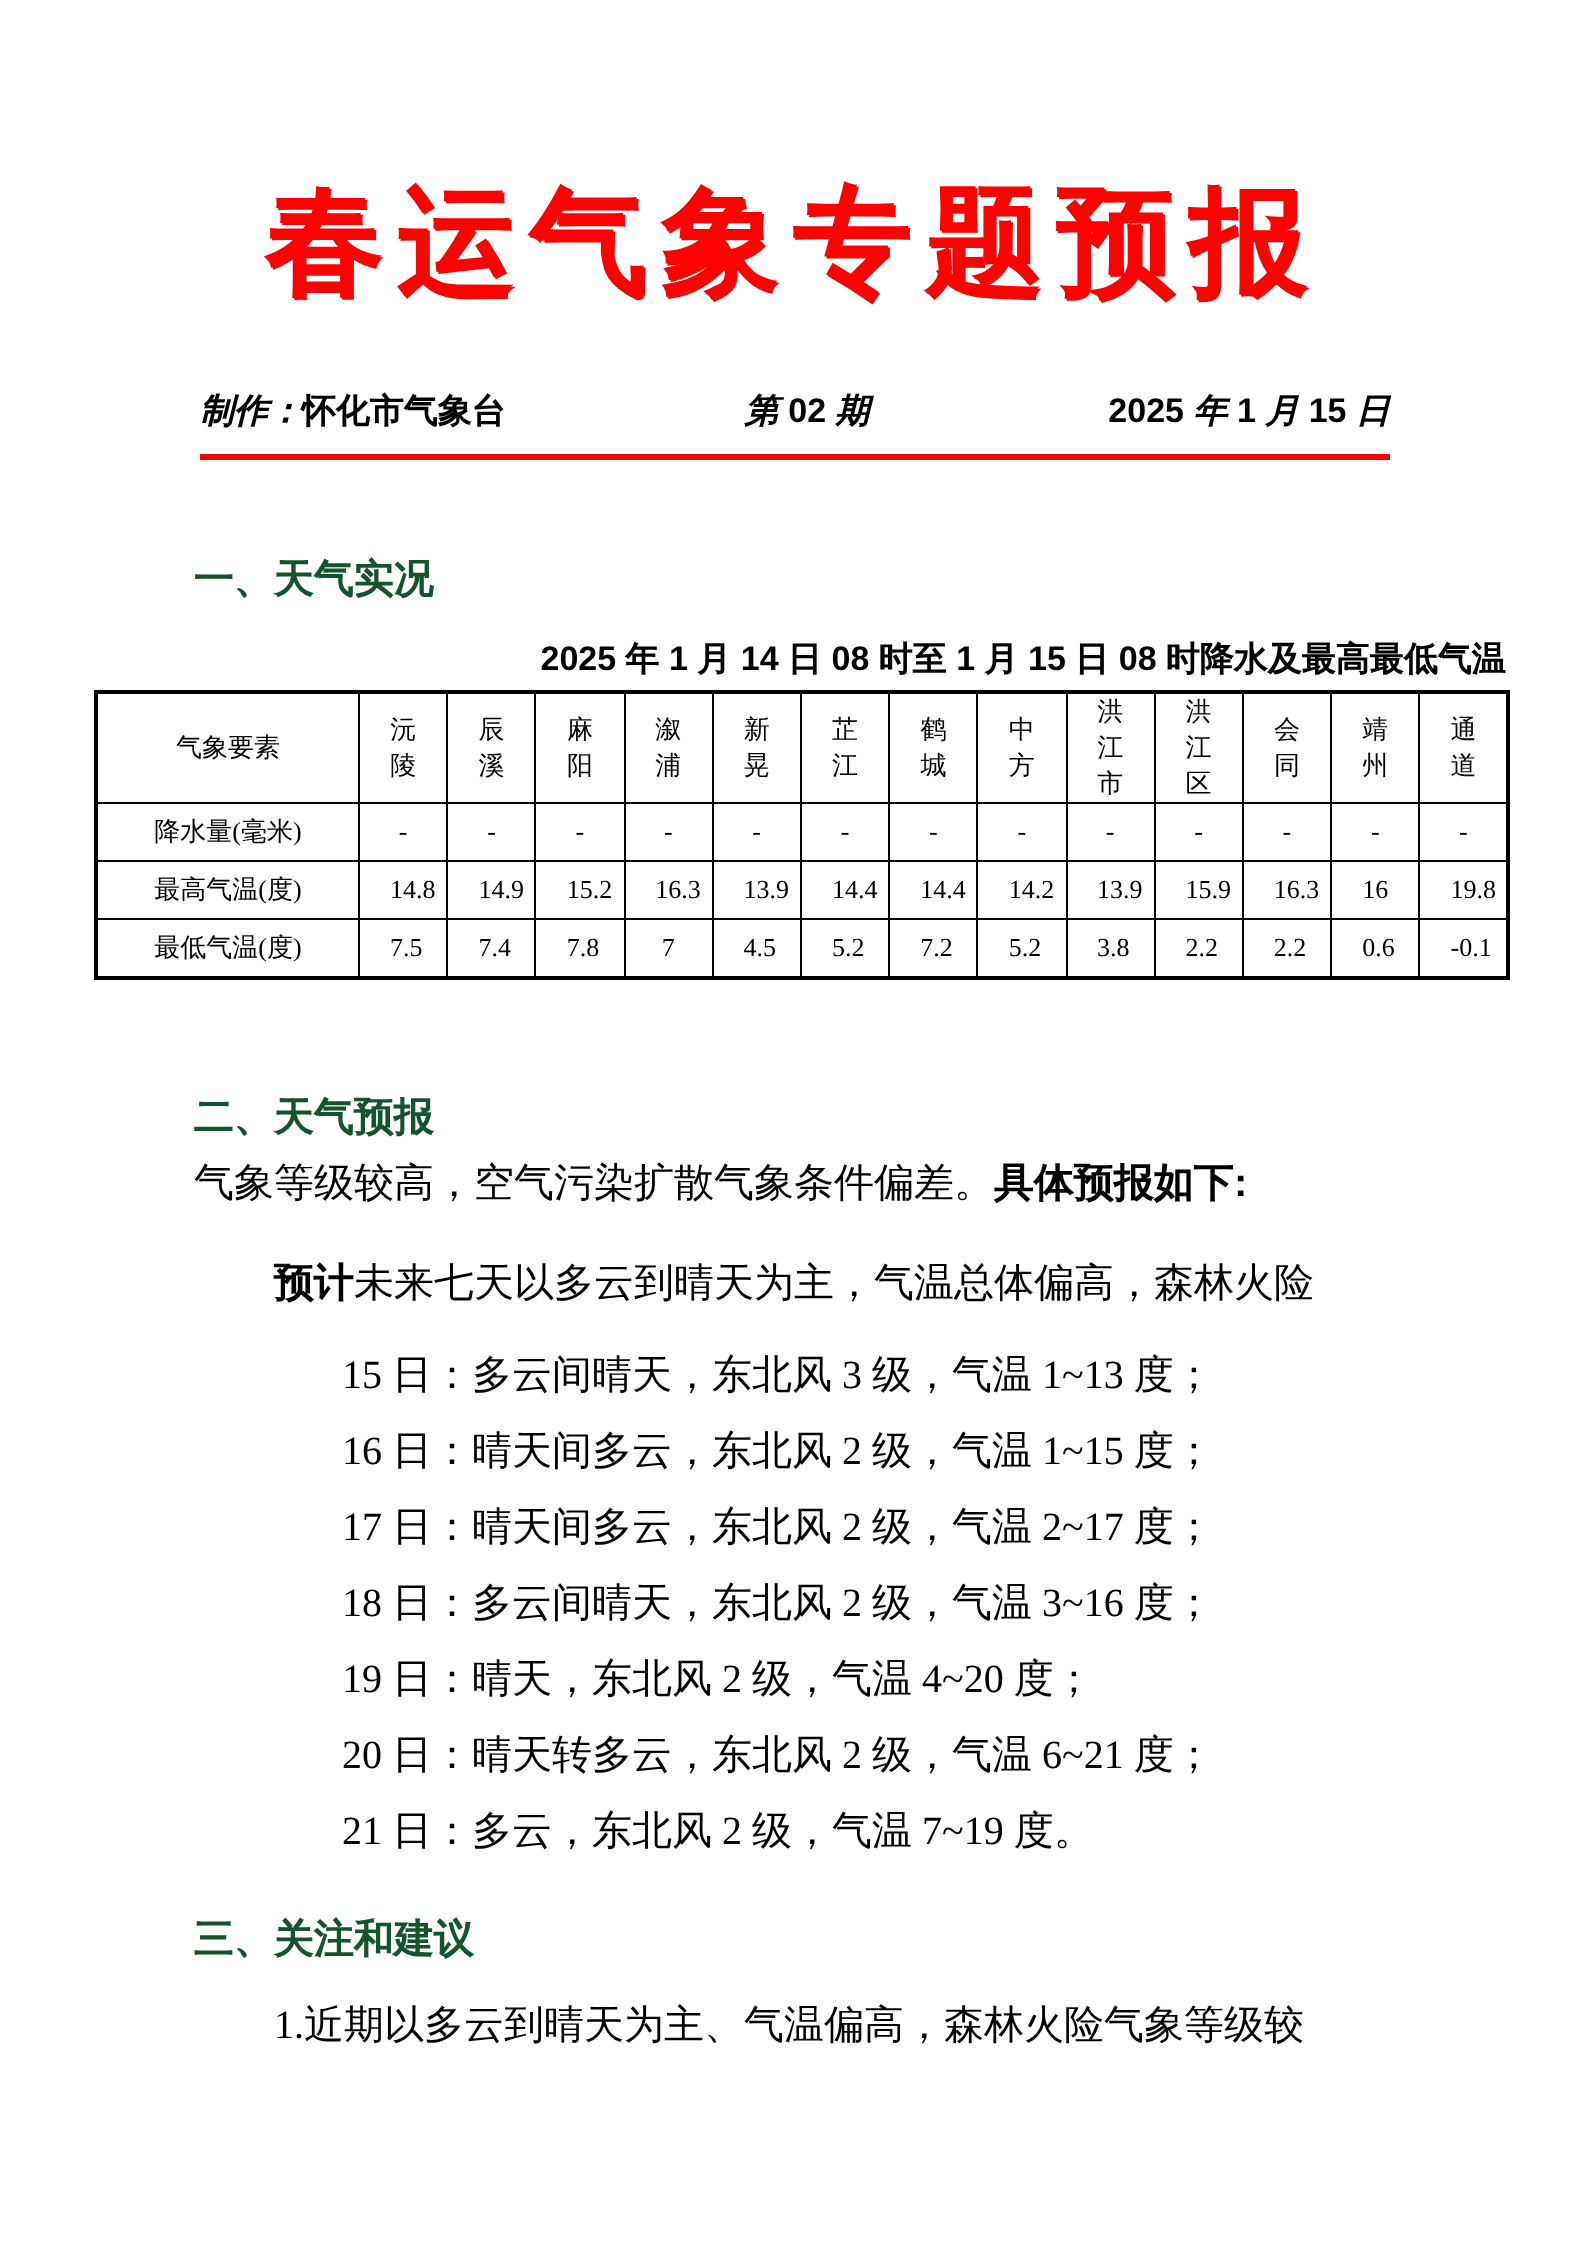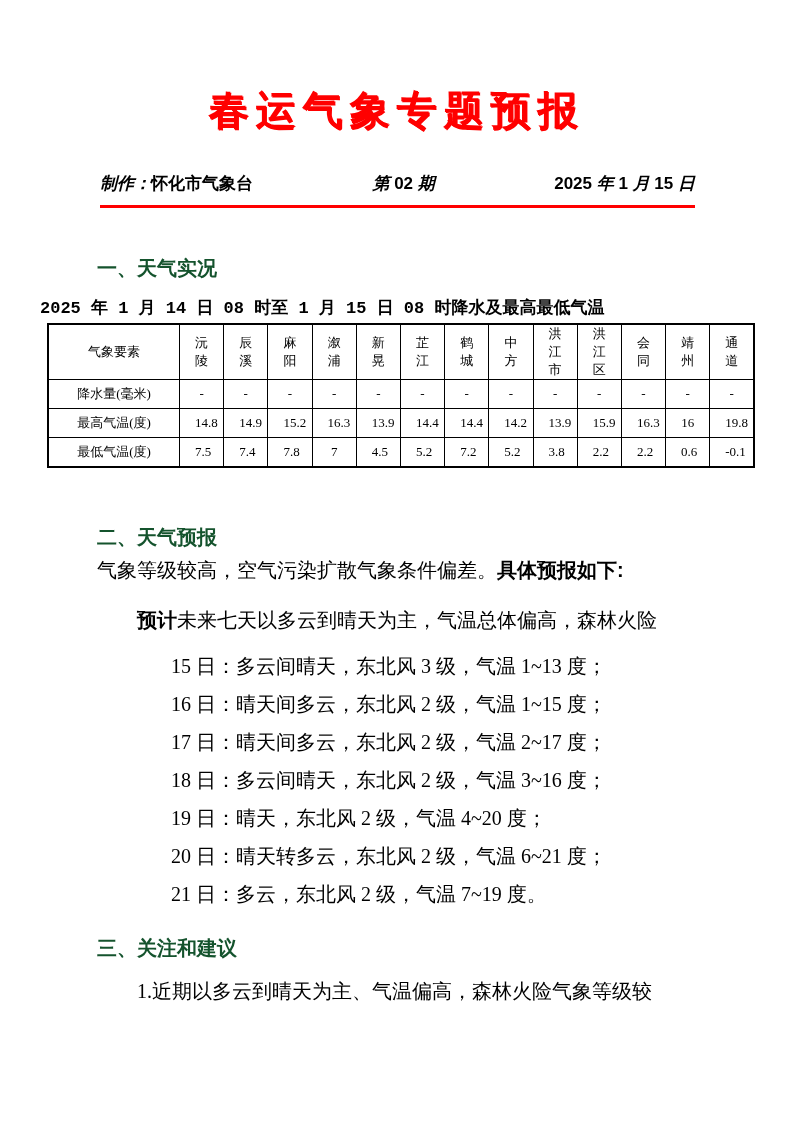--- a/index.html
+++ b/index.html
@@ -17,21 +17,21 @@
   .page {
     position: relative;
     width: 793px;
     height: 1122px;
   }
   .main-title {
     margin: 88px 0 0 0;
     text-align: center;
     font-family: "Liberation Serif", serif;
     font-weight: bold;
-    font-size: 40px;
+    font-size: 59px;
     line-height: 1.15;
     letter-spacing: 7px;
     color: #ff0000;
     text-shadow: 1px 1px 0 #ff0000;
   }
   .header-row {
     display: flex;
     justify-content: space-between;
     align-items: baseline;
     margin: 38px 98px 0 100px;
@@ -53,22 +53,22 @@
     font-weight: bold;
     font-size: 20px;
     line-height: 27px;
     color: #14532d;
   }
   #sec1-heading { margin-top: 47px; }
   #sec2-heading { margin-top: 56px; }
   #sec3-heading { margin-top: 22px; }
   .table-title {
     margin: 14px 40px 0 40px;
-    text-align: left;
-    font-family: Liberation Mono, monospace;
+    text-align: right;
+    font-family: Liberation Sans, sans-serif;
     font-weight: bold;
     font-size: 17px;
   }
   table.weather {
     margin: 4px 0 0 47px;
     border-collapse: collapse;
     table-layout: fixed;
     width: 708px;
     font-size: 13px;
     text-align: center;

